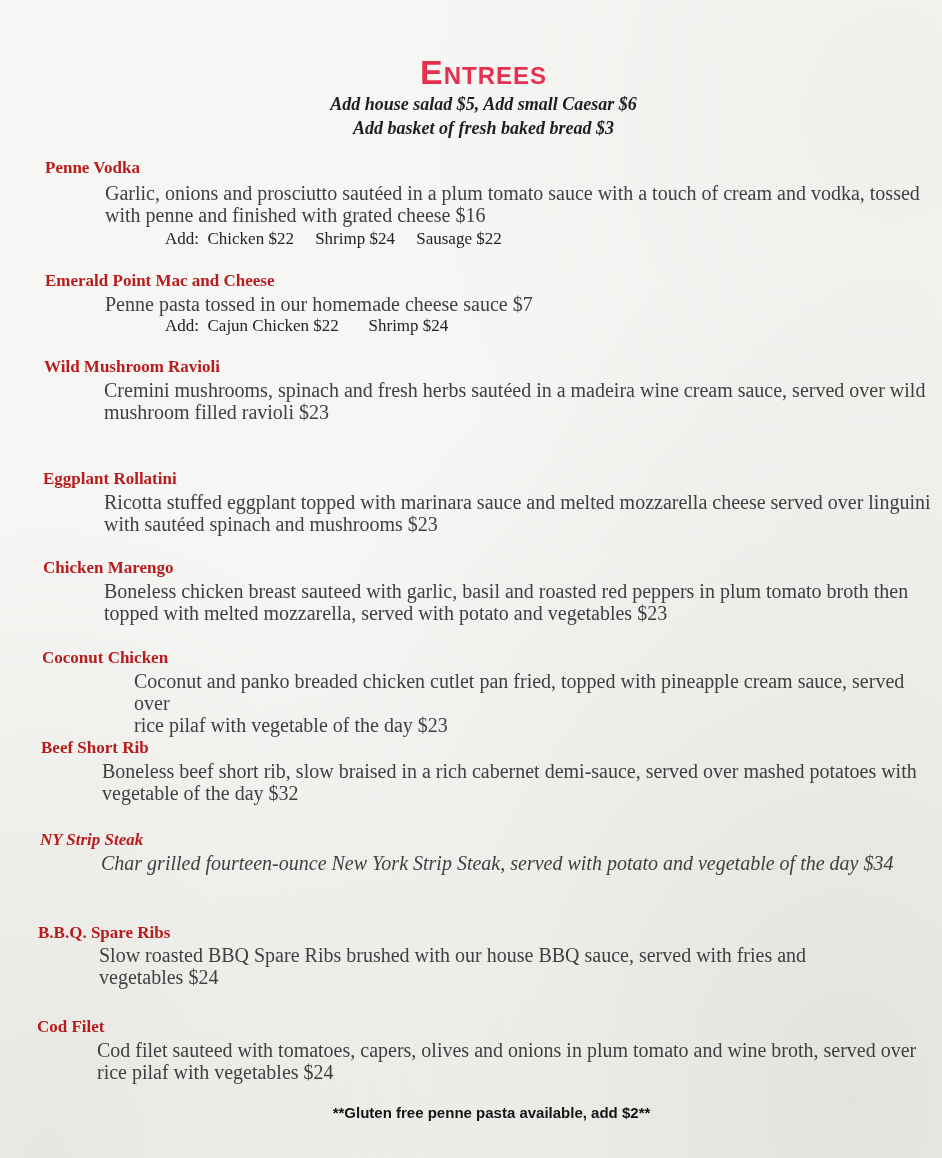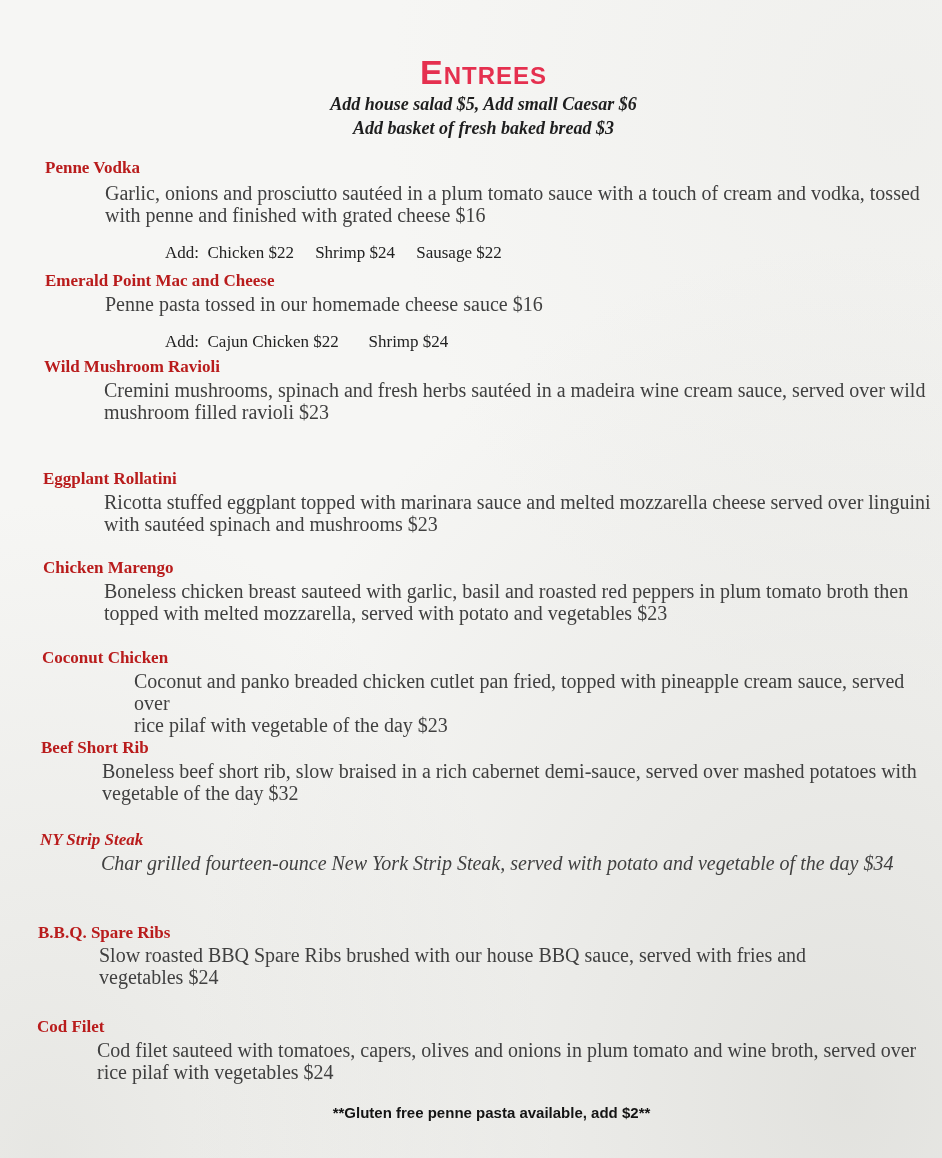--- a/index.html
+++ b/index.html
@@ -88,27 +88,27 @@
 <div class="paper"></div>
 
 <div class="title">Entrees</div>
 <div class="sub sub1">Add house salad $5, Add small Caesar $6</div>
 <div class="sub sub2">Add basket of fresh baked bread  $3</div>
 
 <div class="item" style="top:157px; left:45px;">
   <div class="item-name">Penne Vodka</div>
   <div class="item-desc" style="margin-left:60px; margin-top:3px;">Garlic, onions and prosciutto sautéed in a plum tomato sauce with a touch of cream and vodka, tossed
 with penne and finished with grated cheese  $16</div>
-  <div class="item-addons" style="margin-left:120px; margin-top:16px;">Add:  Chicken $22     Shrimp $24     Sausage $22</div>
+  <div class="item-addons" style="margin-left:120px; margin-top:2px;">Add:  Chicken $22     Shrimp $24     Sausage $22</div>
 </div>
 
 <div class="item" style="top:270px; left:45px;">
   <div class="item-name">Emerald Point Mac and Cheese</div>
-  <div class="item-desc" style="margin-left:60px; margin-top:1px;">Penne pasta tossed in our homemade cheese sauce $16</div>
-  <div class="item-addons" style="margin-left:120px; margin-top:16px;">Add:  Cajun Chicken $22       Shrimp $24</div>
+  <div class="item-desc" style="margin-left:60px; margin-top:1px;">Penne pasta tossed in our homemade cheese sauce $7</div>
+  <div class="item-addons" style="margin-left:120px; margin-top:0;">Add:  Cajun Chicken $22       Shrimp $24</div>
 </div>
 
 <div class="item" style="top:356px; left:44px;">
   <div class="item-name">Wild Mushroom Ravioli</div>
   <div class="item-desc" style="margin-left:60px; margin-top:1px;">Cremini mushrooms, spinach and fresh herbs sautéed in a madeira wine cream sauce, served over wild
 mushroom filled ravioli $23</div>
 </div>
 
 <div class="item" style="top:468px; left:43px;">
   <div class="item-name">Eggplant Rollatini</div>

